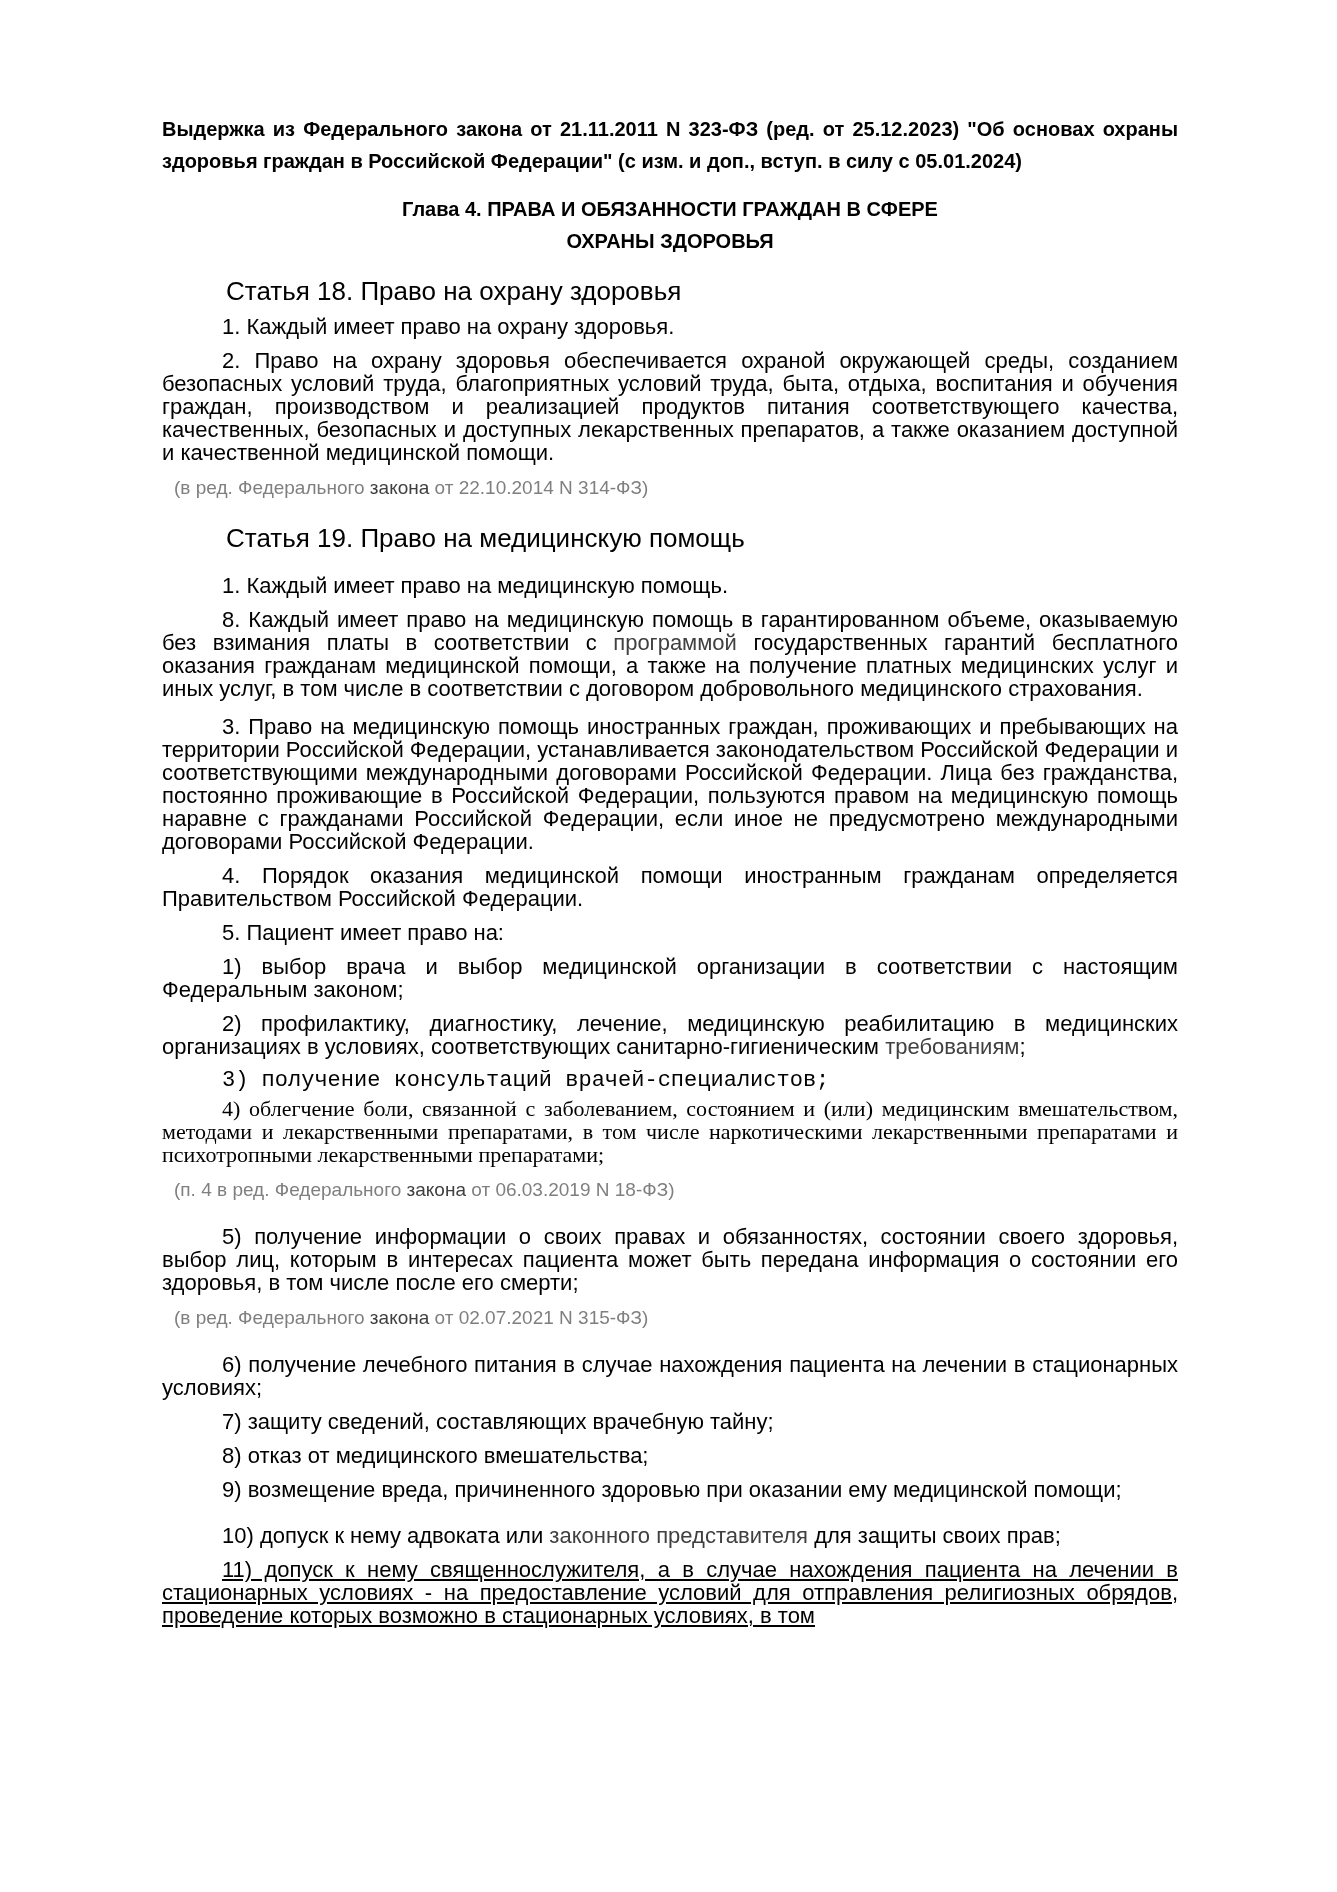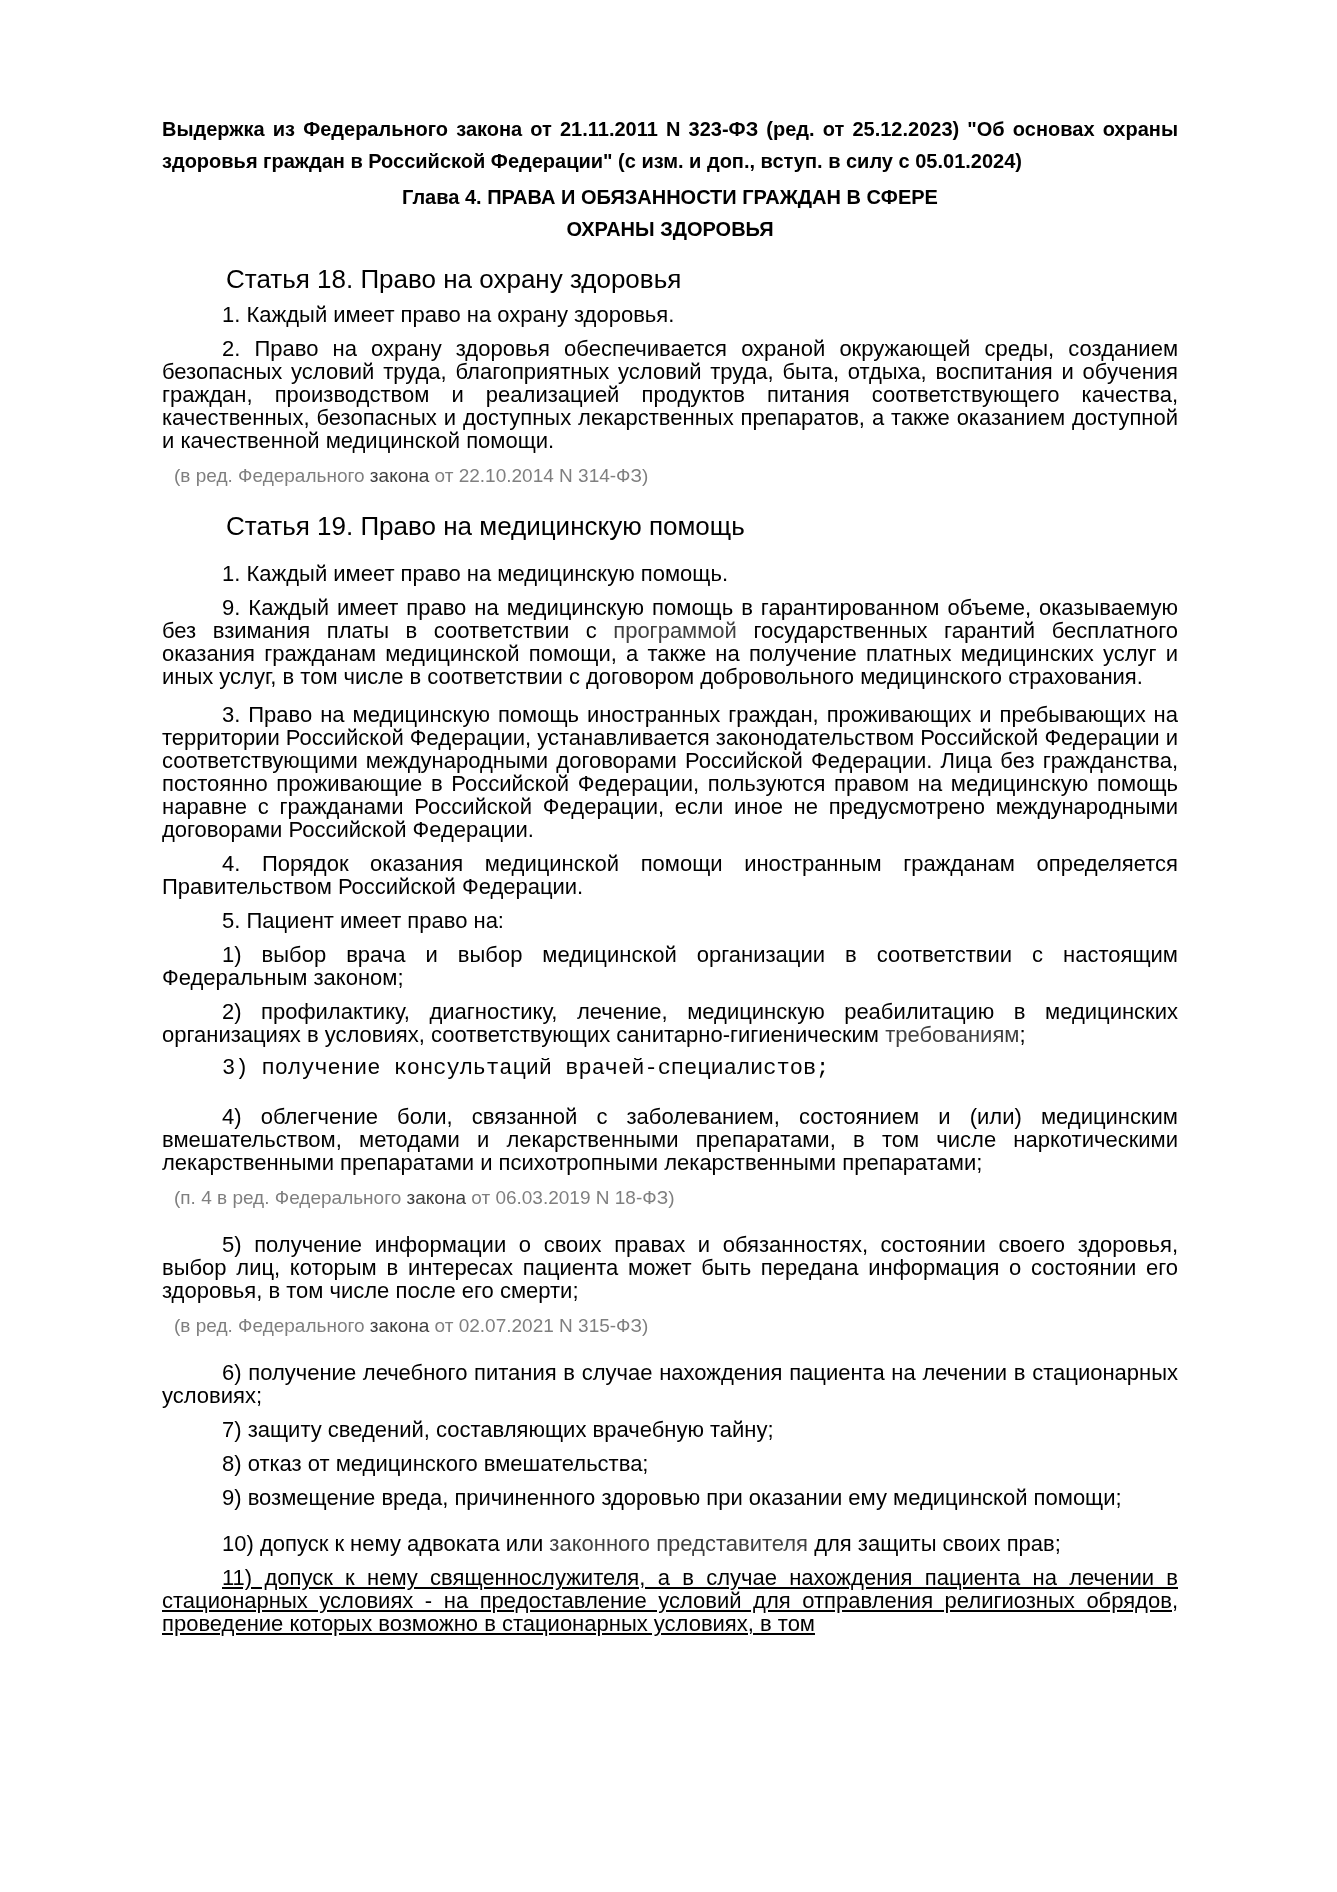--- a/index.html
+++ b/index.html
@@ -50,45 +50,45 @@
       padding-left: 12px;
     }
     .link { color: #404040; text-decoration: none; cursor: pointer; }
   </style>
 </head>
 <body>
 
 <div class="page">
 
   <p class="excerpt-title">Выдержка из Федерального закона от 21.11.2011 N 323-ФЗ (ред. от 25.12.2023) "Об основах охраны здоровья граждан в Российской Федерации" (с изм. и доп., вступ. в силу с 05.01.2024)</p>
-  <p class="chapter-title" style="margin-top:4px;">Глава 4. ПРАВА И ОБЯЗАННОСТИ ГРАЖДАН В СФЕРЕ</p>
+  <p class="chapter-title" style="margin-top:16px;">Глава 4. ПРАВА И ОБЯЗАННОСТИ ГРАЖДАН В СФЕРЕ</p>
   <p class="chapter-title">ОХРАНЫ ЗДОРОВЬЯ</p>
 
   <p class="article-title" style="margin-top:22px;">Статья 18. Право на охрану здоровья</p>
   <p class="para" style="margin-top:12px;">1. Каждый имеет право на охрану здоровья.</p>
   <p class="para" style="margin-top:11px;">2. Право на охрану здоровья обеспечивается охраной окружающей среды, созданием безопасных условий труда, благоприятных условий труда, быта, отдыха, воспитания и обучения граждан, производством и реализацией продуктов питания соответствующего качества, качественных, безопасных и доступных лекарственных препаратов, а также оказанием доступной и качественной медицинской помощи.</p>
   <p class="note" style="margin-top:12px;">
     <span>(в ред. Федерального </span><a class="link">закона</a><span> от 22.10.2014 N 314-ФЗ)</span>
   </p>
 
   <p class="article-title" style="margin-top:26px;">Статья 19. Право на медицинскую помощь</p>
   <p class="para" style="margin-top:24px;">1. Каждый имеет право на медицинскую помощь.</p>
   <p class="para" style="margin-top:11px;">
-    <span>9. Каждый имеет право на медицинскую помощь в гарантированном объеме, оказываемую без взимания платы в соответствии с </span><a class="link">программой</a><span> государственных гарантий бесплатного оказания гражданам медицинской помощи, а также на получение платных медицинских услуг и иных услуг, в том числе в соответствии с договором добровольного медицинского страхования.</span>
+    <span>8. Каждый имеет право на медицинскую помощь в гарантированном объеме, оказываемую без взимания платы в соответствии с </span><a class="link">программой</a><span> государственных гарантий бесплатного оказания гражданам медицинской помощи, а также на получение платных медицинских услуг и иных услуг, в том числе в соответствии с договором добровольного медицинского страхования.</span>
   </p>
   <p class="para" style="margin-top:15px;">3. Право на медицинскую помощь иностранных граждан, проживающих и пребывающих на территории Российской Федерации, устанавливается законодательством Российской Федерации и соответствующими международными договорами Российской Федерации. Лица без гражданства, постоянно проживающие в Российской Федерации, пользуются правом на медицинскую помощь наравне с гражданами Российской Федерации, если иное не предусмотрено международными договорами Российской Федерации.</p>
   <p class="para" style="margin-top:11px;">4. Порядок оказания медицинской помощи иностранным гражданам определяется Правительством Российской Федерации.</p>
   <p class="para" style="margin-top:11px;">5. Пациент имеет право на:</p>
 
   <p class="para" style="margin-top:11px;">1) выбор врача и выбор медицинской организации в соответствии с настоящим Федеральным законом;</p>
   <p class="para" style="margin-top:11px;">
     <span>2) профилактику, диагностику, лечение, медицинскую реабилитацию в медицинских организациях в условиях, соответствующих санитарно-гигиеническим </span><a class="link">требованиям</a><span>;</span>
   </p>
   <p class="para" style="margin-top:11px;font-family:Liberation Mono, monospace;">3) получение консультаций врачей-специалистов;</p>
-  <p class="para" style="margin-top:25px;">4) облегчение боли, связанной с заболеванием, состоянием и (или) медицинским вмешательством, методами и лекарственными препаратами, в том числе наркотическими лекарственными препаратами и психотропными лекарственными препаратами;</p>
+  <p class="para" style="margin-top:5px;font-family:Liberation Serif, serif;">4) облегчение боли, связанной с заболеванием, состоянием и (или) медицинским вмешательством, методами и лекарственными препаратами, в том числе наркотическими лекарственными препаратами и психотропными лекарственными препаратами;</p>
   <p class="note" style="margin-top:12px;">
     <span>(п. 4 в ред. Федерального </span><a class="link">закона</a><span> от 06.03.2019 N 18-ФЗ)</span>
   </p>
   <p class="para" style="margin-top:23px;">5) получение информации о своих правах и обязанностях, состоянии своего здоровья, выбор лиц, которым в интересах пациента может быть передана информация о состоянии его здоровья, в том числе после его смерти;</p>
   <p class="note" style="margin-top:12px;">
     <span>(в ред. Федерального </span><a class="link">закона</a><span> от 02.07.2021 N 315-ФЗ)</span>
   </p>
   <p class="para" style="margin-top:23px;">6) получение лечебного питания в случае нахождения пациента на лечении в стационарных условиях;</p>
   <p class="para" style="margin-top:11px;">7) защиту сведений, составляющих врачебную тайну;</p>
   <p class="para" style="margin-top:11px;">8) отказ от медицинского вмешательства;</p>

